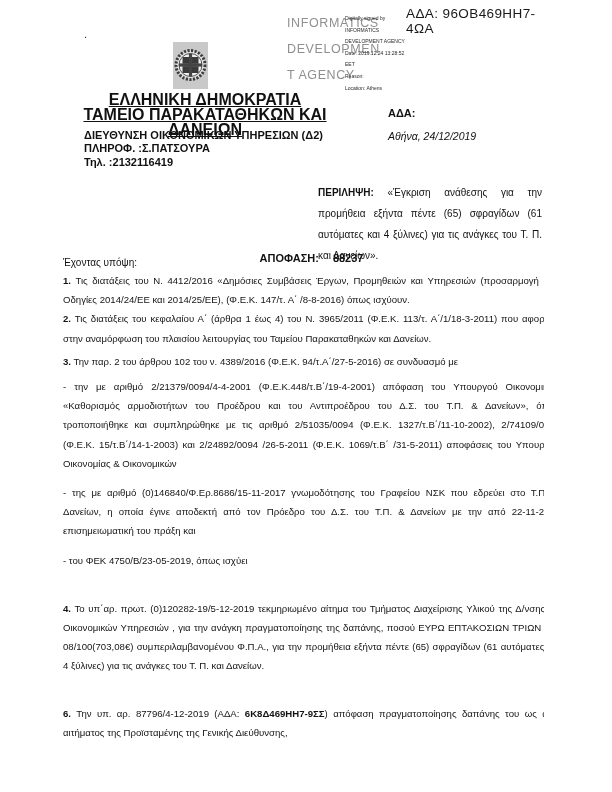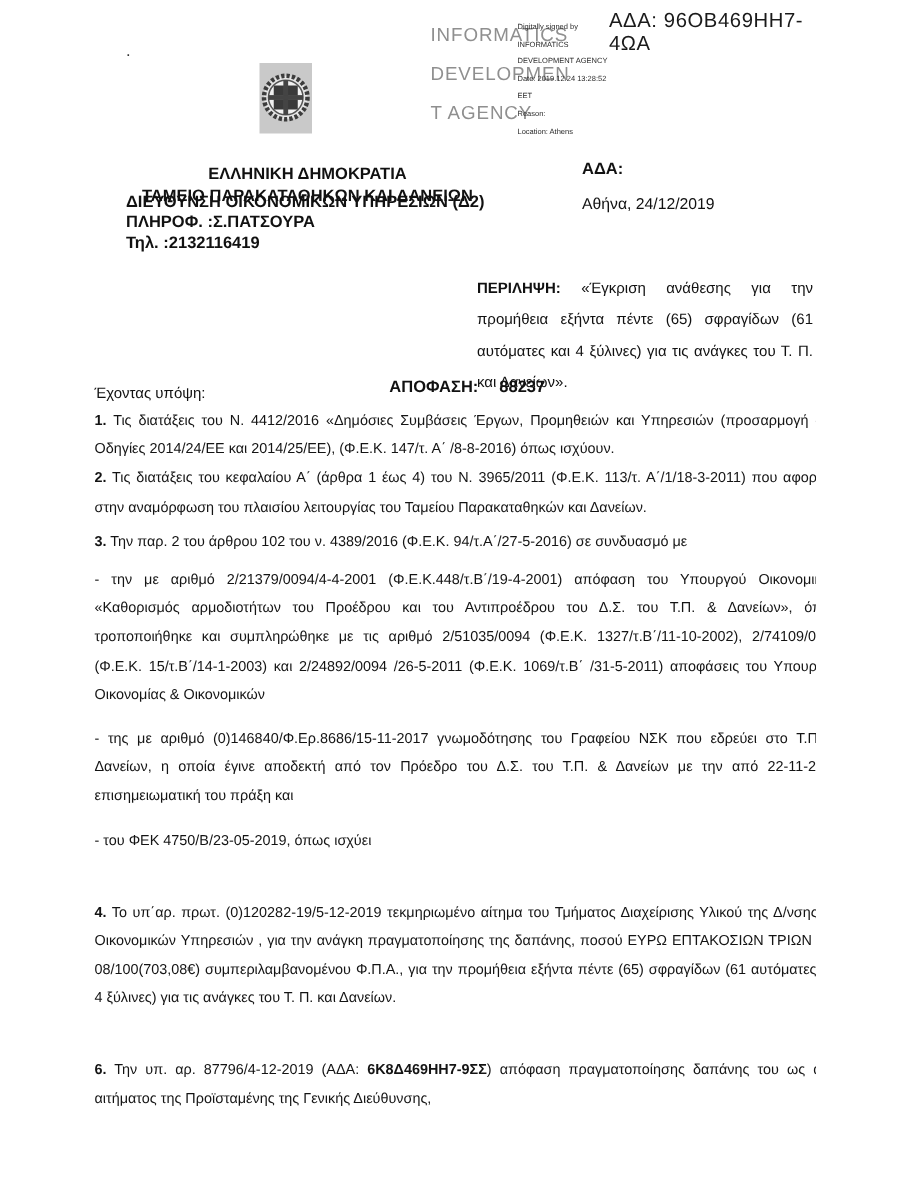--- a/index.html
+++ b/index.html
@@ -14,25 +14,25 @@
   .stray-dot{position:absolute;left:84px;top:28px;font-size:11px;color:#333;}
   
   .stamp-agency{position:absolute;left:287px;top:17px;font-size:12.5px;line-height:13px;
     color:#8f8f8f;letter-spacing:.6px;white-space:pre;}
   .stamp-details{position:absolute;left:345px;top:16px;font-size:5px;line-height:5.8px;
     color:#2a2a2a;white-space:pre;}
   
   .emblem{position:absolute;left:173px;top:42px;width:35px;height:47px;background:#c9c9c9;
     display:flex;align-items:center;justify-content:center;}
   
-  .hdr-center{position:absolute;left:45px;top:109px;width:320px;text-align:center;
-    font-weight:bold;font-size:11px;line-height:15px;}
+  .hdr-center{position:absolute;left:45px;top:92px;width:320px;text-align:center;
+    font-weight:bold;font-size:16px;line-height:15px;text-decoration:underline;}
   .hdr-left{position:absolute;left:84px;top:129px;font-weight:bold;font-size:11px;line-height:13.4px;}
   .ada-label{position:absolute;left:388px;top:107px;font-weight:bold;font-size:11px;}
-  .city-date{position:absolute;left:388px;top:130px;font-size:10.5px;}
+  .city-date{position:absolute;left:388px;top:130px;font-size:10.5px;font-style:italic;}
   
   .summary{position:absolute;left:318px;top:182px;width:224px;font-size:10px;
     line-height:21px;text-align:justify;}
   .summary b{font-weight:bold;}
   
   .decision{position:absolute;left:63px;top:252px;width:497px;text-align:center;
     font-weight:bold;font-size:11px;}
   .decision .sp{display:inline-block;width:14px;}
   .having{position:absolute;left:63px;top:257px;font-size:10px;}
   

